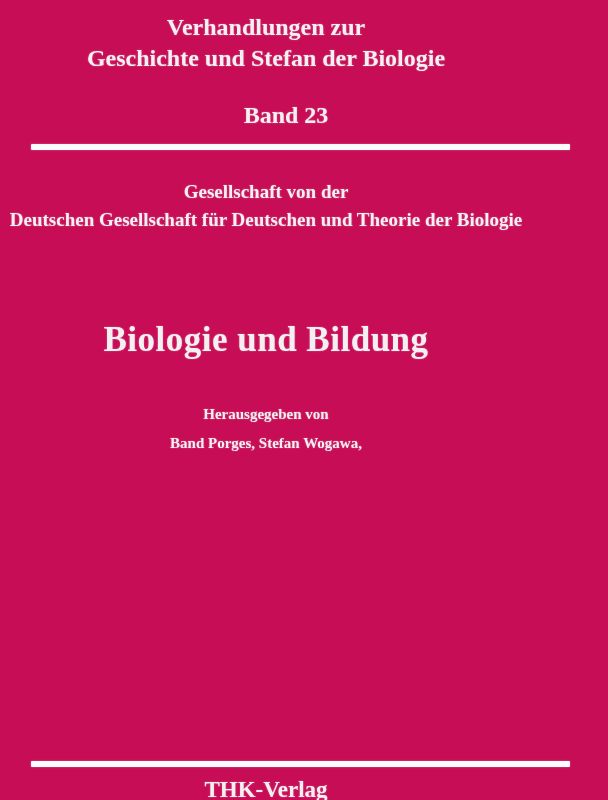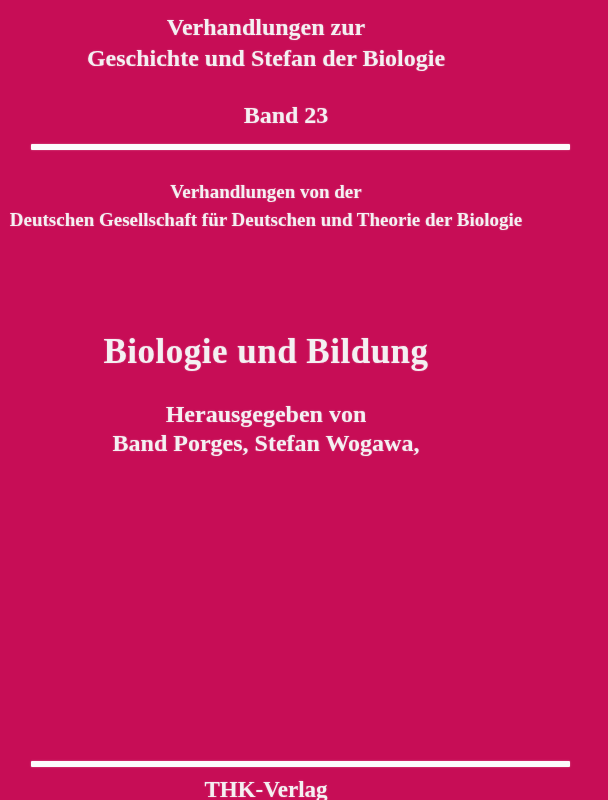--- a/index.html
+++ b/index.html
@@ -49,30 +49,30 @@
   .rule-bottom { top: 761px; }
   .society {
     position: absolute;
     top: 178px; left: 0; right: 0;
     font-size: 19px;
     line-height: 28px;
   }
   .main-title {
     position: absolute;
     top: 317px; left: 0; right: 0;
-    margin: 12px;
+    margin: 0;
     font-size: 35px;
     line-height: 46px;
     font-weight: bold;
     letter-spacing: 0.5px;
   }
   .editors {
     position: absolute;
     top: 400px; left: 0; right: 0;
-    font-size: 24px;
+    font-size: 15px;
     line-height: 29px;
   }
   .imprint {
     position: absolute;
     top: 775px; left: 0; right: 0;
     font-size: 23px;
     line-height: 30px;
   }
 </style>
 </head>
@@ -83,21 +83,21 @@
   <div class="series">
     <div>Verhandlungen zur</div>
     <div>Geschichte und Stefan der Biologie</div>
   </div>
 
   <div class="band">Band 23</div>
 
   <div class="rule rule-top"></div>
 
   <div class="society">
-    <div>Verhandlungen von der</div>
+    <div>Gesellschaft von der</div>
     <div>Deutschen Gesellschaft für Deutschen und Theorie der Biologie</div>
   </div>
 
   <h1 class="main-title">Biologie und Bildung</h1>
 
   <div class="editors">
     <div>Herausgegeben von</div>
     <div>Band Porges, Stefan Wogawa,</div>
   </div>
 

